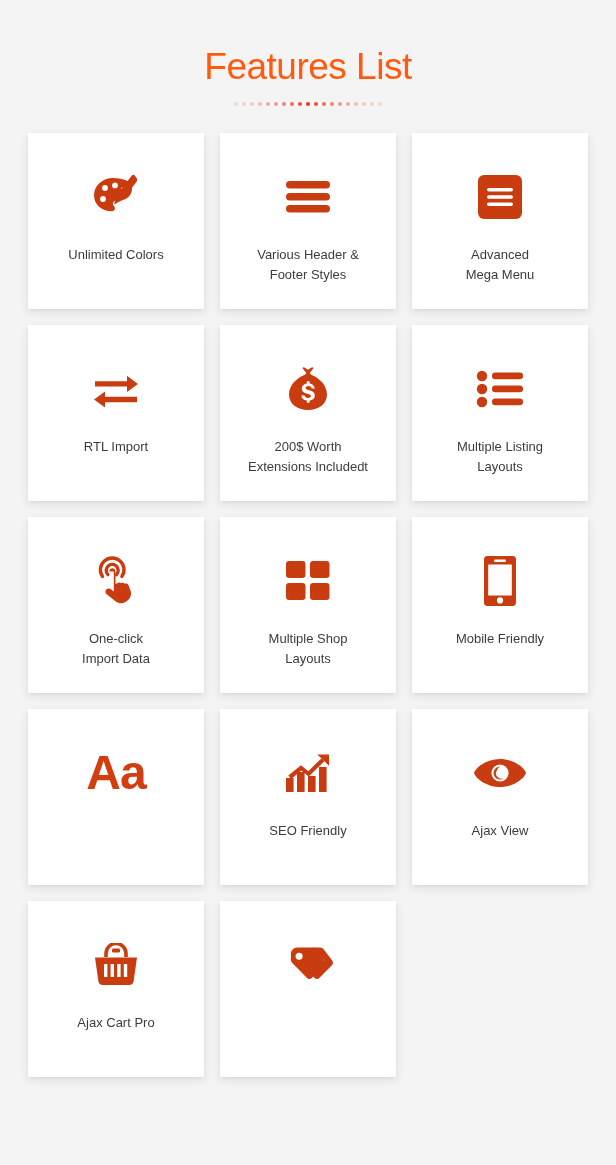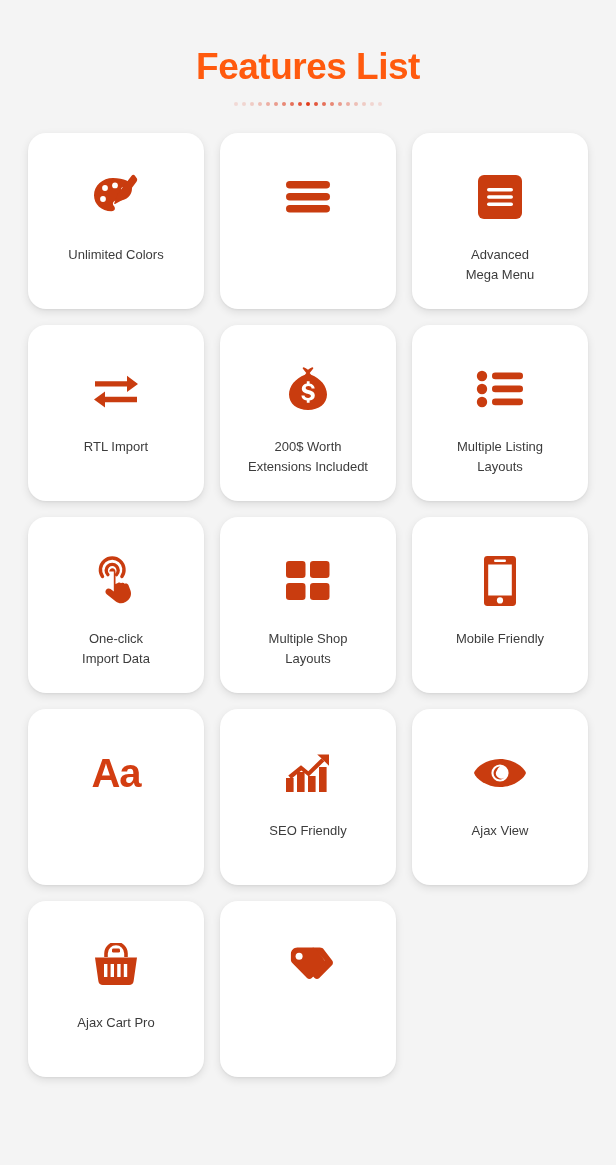--- a/index.html
+++ b/index.html
@@ -20,21 +20,21 @@
   }
 
   
   .header {
     padding-top: 44px;
     text-align: center;
   }
 
   .page-title {
     font-size: 37px;
-    font-weight: bold;
+    font-weight: normal;
     color: #FF5A0E;
     letter-spacing: -0.5px;
     line-height: 46px;
   }
 
   .dot-divider {
     margin: 9px auto 0;
     width: 190px;
     height: 10px;
     display: flex;
@@ -59,21 +59,21 @@
     grid-template-columns: repeat(3, 176px);
     column-gap: 16px;
     row-gap: 16px;
     justify-content: center;
   }
 
   .card {
     width: 176px;
     height: 176px;
     background: #ffffff;
-    border-radius: 18px;
+    border-radius: 0;
     box-shadow: 0 3px 9px rgba(0,0,0,0.10), 0 1px 2px rgba(0,0,0,0.05);
     display: flex;
     flex-direction: column;
     align-items: center;
     justify-content: flex-start;
     padding: 0 10px;
     position: relative;
   }
 
   .card-icon {
@@ -90,21 +90,21 @@
   .card-label {
     font-size: 13px;
     line-height: 20px;
     color: #3c3c3c;
     text-align: center;
     width: 100%;
     margin-top: 2px;
   }
 
   .aa-glyph {
-    font-size: 40px;
+    font-size: 48px;
     font-weight: bold;
     color: #d33d11;
     line-height: 40px;
     letter-spacing: -1px;
   }
 </style>
 </head>
 <body>
 
 <div class="page">
@@ -150,20 +150,21 @@
         <div class="card-label">Unlimited Colors</div>
       </div>
       <div class="card">
         <div class="card-icon">
           <svg width="48" height="40" viewBox="0 0 48 40">
       <rect x="2" y="4" width="44" height="7.5" rx="3.75" fill="#c93c0f"></rect>
       <rect x="2" y="16" width="44" height="7.5" rx="3.75" fill="#c93c0f"></rect>
       <rect x="2" y="28" width="44" height="7.5" rx="3.75" fill="#c93c0f"></rect>
     </svg>
         </div>
+        <div class="card-label">Various Header &amp;<br>Footer Styles</div>
       </div>
       <div class="card">
         <div class="card-icon">
           <svg width="44" height="44" viewBox="0 0 44 44">
       <rect x="0" y="0" width="44" height="44" rx="6" fill="#c93c0f"></rect>
       <rect x="9" y="13" width="26" height="3.6" rx="1.8" fill="#fff"></rect>
       <rect x="9" y="20.2" width="26" height="3.6" rx="1.8" fill="#fff"></rect>
       <rect x="9" y="27.4" width="26" height="3.6" rx="1.8" fill="#fff"></rect>
     </svg>
         </div>

